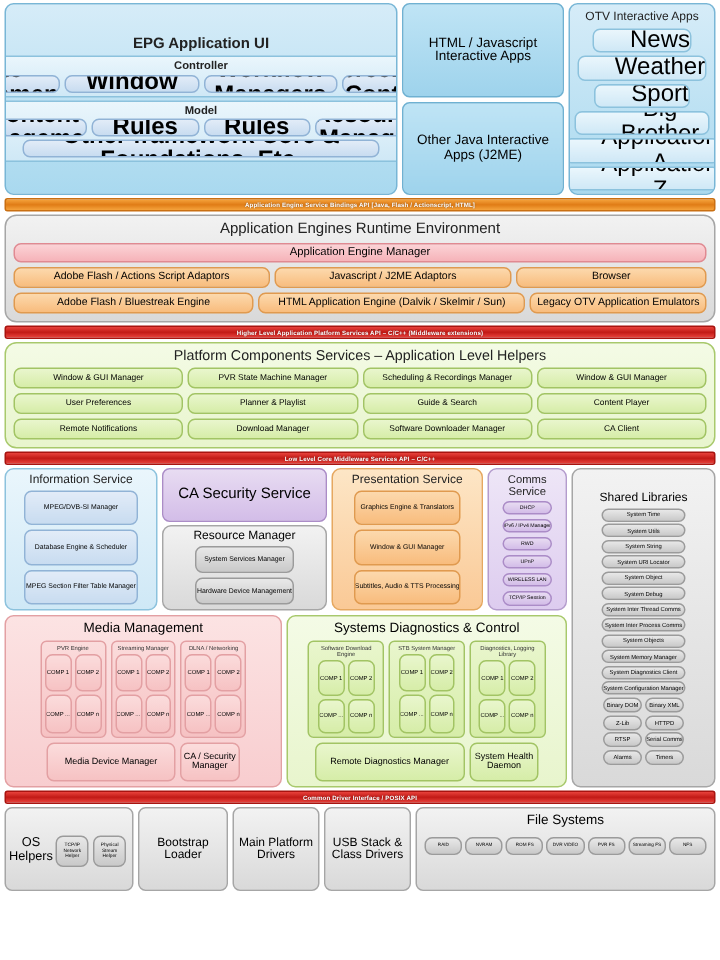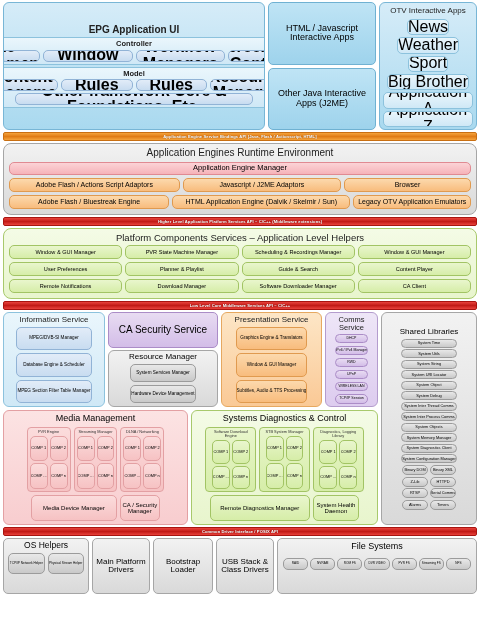--- a/index.html
+++ b/index.html
@@ -18,21 +18,21 @@
     border-radius:5px;
     display:flex; align-items:center; justify-content:center;
     text-align:center;
     line-height:1.05;
     overflow:hidden;
   }
   .title { font-size:9.5px; color:#222; }
 
   
   .blue      { background:linear-gradient(#d6ecf8,#a9d9ef); border-color:#78b6d6; }
-  .blue-lt   { background:linear-gradient(#eaf6fc,#cfe8f6); border-color:#8cc2dd; }
+  .blue-lt   { background:linear-gradient(#eaf6fc,#cfe8f6); border-color:#8cc2dd;padding-left:24px; }
   .blue-dk   { background:linear-gradient(#bfe4f5,#9ed3ec); border-color:#6fb1d2; }
   .periw     { background:linear-gradient(#e2ecf8,#c8dcf0); border-color:#91b3d6; }
   .grey      { background:linear-gradient(#f2f2f2,#d9d9d9); border-color:#a6a6a6; }
   .grey-dk   { background:linear-gradient(#e8e8e8,#c9c9c9); border-color:#9b9b9b; }
   .pinkbar   { background:linear-gradient(#fbd3d6,#f6b3b9); border-color:#e08a92; }
   .orange    { background:linear-gradient(#fcd9ad,#f8bc7d); border-color:#e09a4f; }
   .orange-lt { background:linear-gradient(#fde6c6,#fac996); border-color:#e6a860; }
   .green-bx  { background:linear-gradient(#e9f6cd,#d6eda8); border-color:#a2c464; }
   .greenpane { background:linear-gradient(#f4fbe6,#e8f5cd); border-color:#a8c96c; }
   .pink      { background:linear-gradient(#fbdcdc,#f6c2c3); border-color:#e3a0a3; }
@@ -118,21 +118,21 @@
   .compgrid > .bx { font-size:3.9px; }
   .botrow { display:flex; gap:3px; margin-top:3px; height:26px; }
   .botrow > .bx { font-size:6px; }
   .botrow > .bx.wide { flex:2.2; }
   .botrow > .bx.narrow { flex:1; }
 
   
   .os { display:flex; gap:3px; height:56px; }
   .os > .bx { font-size:8px; padding:0 2px; }
   .os .oslinux { flex:0 0 62px; }
-  .os .oshelp { flex:0 0 86px; flex-direction:column; justify-content:flex-start; padding-top:2px; }
+  .os .oshelp { flex:0 0 86px; flex-direction:row; justify-content:flex-start; padding-top:2px; }
   .os .oshelp .phdr { font-size:8.5px; padding-bottom:3px; }
   .os .oshelp .hrow { display:flex; gap:3px; width:100%; padding:0 2px; }
   .os .oshelp .hrow > .bx { flex:1; height:21px; font-size:3.2px; }
   .os .bootstrap { flex:0 0 60px; }
   .os .maindrv { flex:0 0 58px; }
   .os .usb { flex:0 0 58px; }
   .os .fs { flex:1; flex-direction:column; justify-content:flex-start; padding-top:3px; }
   .os .fs .phdr { font-size:9px; padding-bottom:6px; }
   .os .fs .fsrow { display:flex; gap:2px; width:100%; padding:0 3px; }
   .os .fs .fsrow > .bx { flex:1; height:12px; font-size:3.1px; }
@@ -391,22 +391,22 @@
   <div class="os">
 
     <div class="bx grey oshelp">
       <div class="phdr">OS Helpers</div>
       <div class="hrow">
         <div class="bx grey-dk">TCP/IP Network Helper</div>
         <div class="bx grey-dk">Physical Stream Helper</div>
       </div>
     </div>
 
+    <div class="bx grey bootstrap">Bootstrap Loader</div>
     <div class="bx grey maindrv">Main Platform Drivers</div>
-    <div class="bx grey bootstrap">Bootstrap Loader</div>
     <div class="bx grey usb">USB Stack &amp; Class Drivers</div>
 
     <div class="bx grey fs">
       <div class="phdr">File Systems</div>
       <div class="fsrow">
         <div class="bx grey-dk">RAID</div>
         <div class="bx grey-dk">NVRAM</div>
         <div class="bx grey-dk">ROM FS</div>
         <div class="bx grey-dk">DVR VIDEO</div>
         <div class="bx grey-dk">PVR FS</div>

